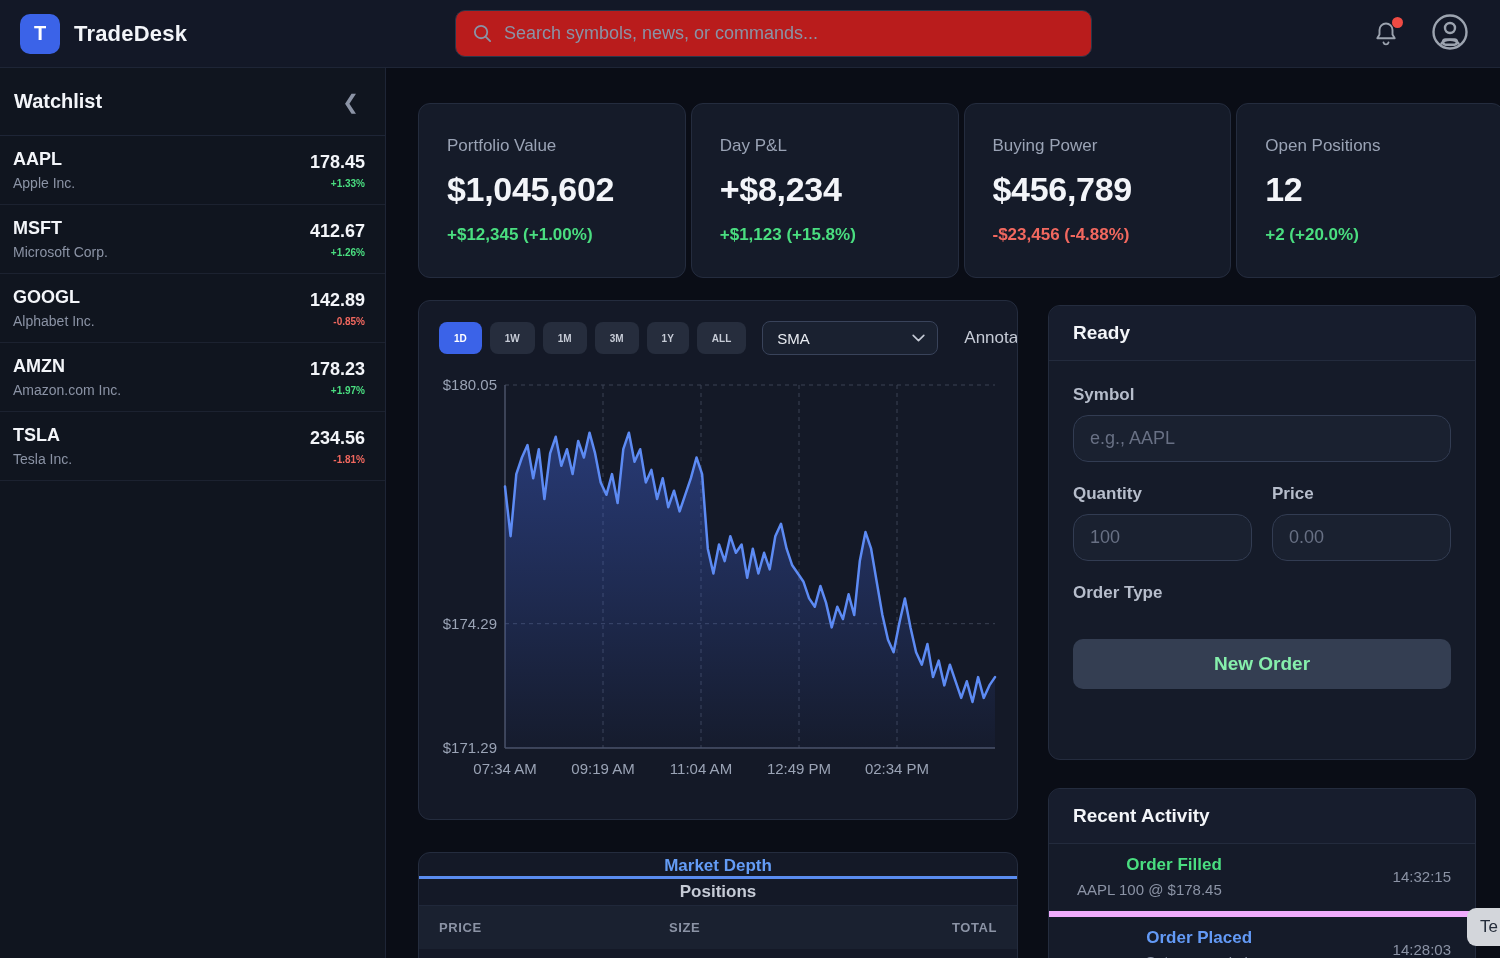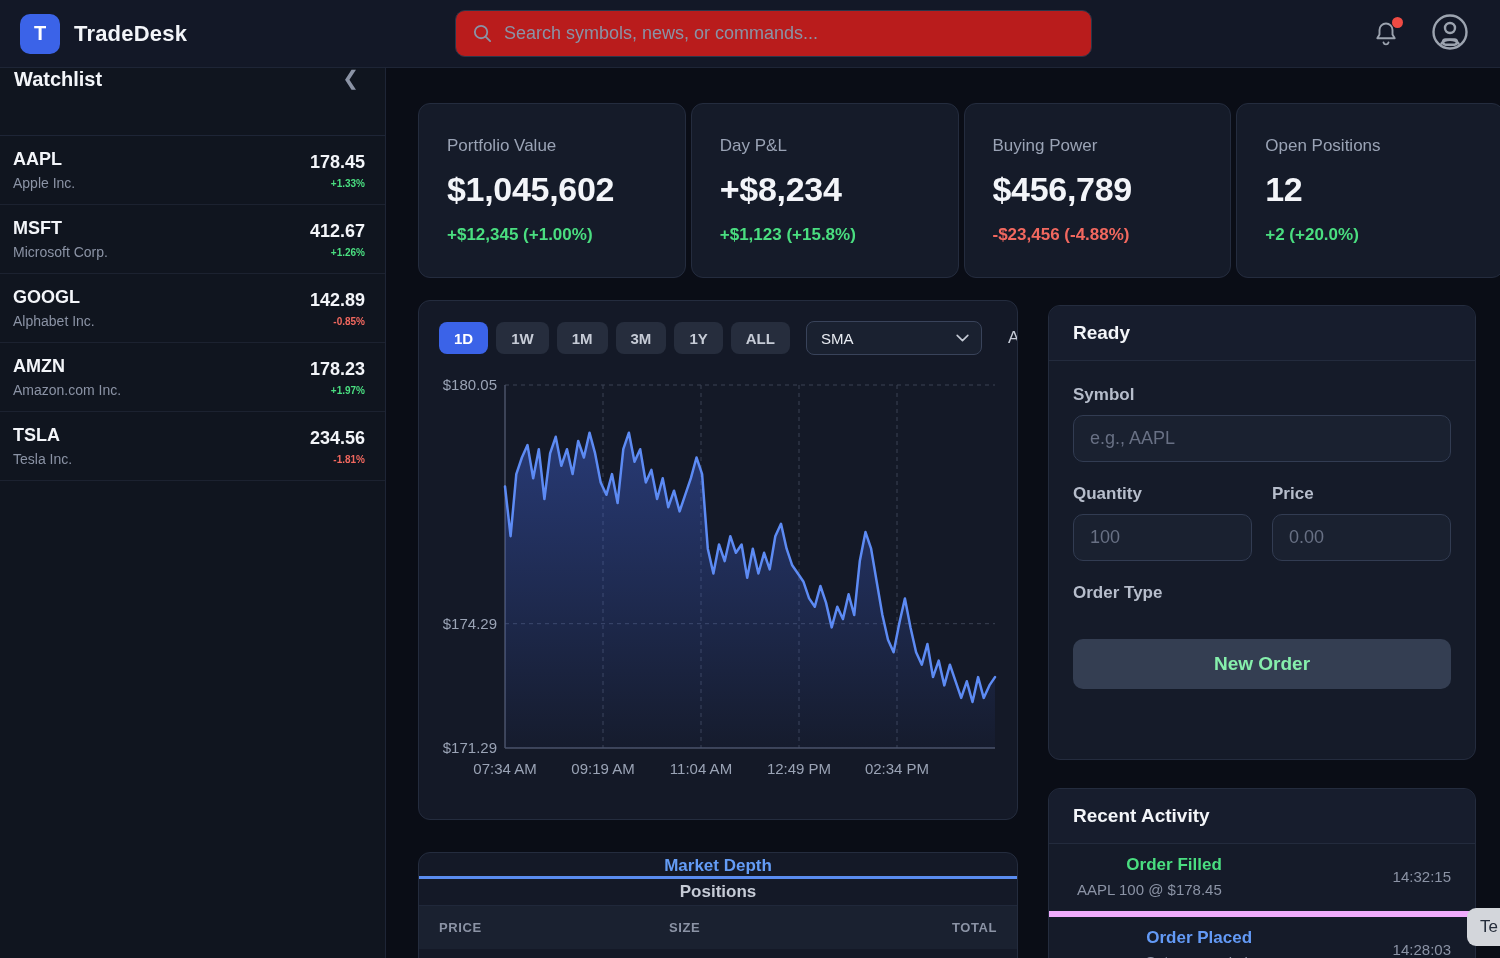--- a/index.html
+++ b/index.html
@@ -40,21 +40,21 @@
     border-radius:50%; background:#ef4b44;
   }
   .icon-stroke { stroke:#9ca3af; fill:none; stroke-width:1.9; stroke-linecap:round; stroke-linejoin:round; }
   
   .sidebar {
     position:absolute; top:68px; left:0; bottom:0; width:386px;
     background:#10151f; border-right:1px solid #1e2536;
   }
   .wl-header {
     height:68px; border-bottom:1px solid #1e2536;
-    display:flex; align-items:flex-start; justify-content:space-between;
+    display:flex; align-items:center; justify-content:space-between;
     padding:0 26px 0 14px;
   }
   .wl-title { font-size:20px; font-weight:bold; }
   .wl-collapse { color:#8b93a5; font-size:20px; cursor:pointer; line-height:1; }
   .wl-row {
     height:69px; border-bottom:1px solid #1c2230;
     display:flex; align-items:center; justify-content:space-between;
     padding:0 20px 0 13px; cursor:pointer;
   }
   .wl-sym { font-size:18px; font-weight:bold; }
@@ -78,21 +78,21 @@
   .stat-sub { font-size:17px; font-weight:bold; margin-top:16px; }
   
   .chart-card {
     position:absolute; left:32px; top:232px; width:600px; height:520px;
     background:#141927; border:1px solid #242c3e; border-radius:12px;
     padding:20px; overflow:hidden;
   }
   .chart-toolbar { display:flex; align-items:center; gap:8px; white-space:nowrap; width:700px; }
   .range-btn {
     height:32px; padding:0 15px; border-radius:8px; background:#262d3d;
-    color:#c6cbd6; font-size:15px; font-weight:bold; border:none; cursor:pointer;
+    color:#c6cbd6; font-size:10px; font-weight:bold; border:none; cursor:pointer;
     font-family:"Liberation Sans", sans-serif;
   }
   .range-btn.active { background:#3b63e8; color:#fff; }
   .indicator-select {
     width:176px; height:34px; margin-left:8px; background:#1a2130;
     border:1px solid #39435a; border-radius:8px;
     display:flex; align-items:center; justify-content:space-between;
     padding:0 12px 0 14px; font-size:15px; color:#e8ebf1; cursor:pointer;
   }
   .annotations-label { margin-left:18px; color:#c6cbd6; font-size:17px; cursor:pointer; }
@@ -104,21 +104,21 @@
   }
   .panel-header {
     height:55px; border-bottom:1px solid #232b3d; background:#171d2d;
     display:flex; align-items:center; padding:0 24px;
     font-size:19px; font-weight:bold;
   }
   .order-body { padding:24px; }
   .field-label { font-size:17px; color:#b6bdcb; font-weight:bold; margin-bottom:10px; }
   .text-input {
     width:100%; height:47px; background:#1a2130; border:1px solid #323c52;
-    border-radius:10px; padding:0 16px; font-size:18px; color:#e8ebf1;
+    border-radius:15px; padding:0 16px; font-size:18px; color:#e8ebf1;
     outline:none; font-family:"Liberation Sans", sans-serif;
   }
   .text-input::placeholder { color:#687084; }
   .two-col { display:grid; grid-template-columns:1fr 1fr; gap:20px; margin-top:22px; }
   .select-box {
     width:100%; height:47px; background:#1a2130; border:1px solid #323c52;
     border-radius:10px; display:flex; align-items:center; justify-content:space-between;
     padding:0 16px; font-size:18px; color:#f3f5f9; cursor:pointer; margin-top:0;
   }
   .order-type-wrap { margin-top:22px; }

